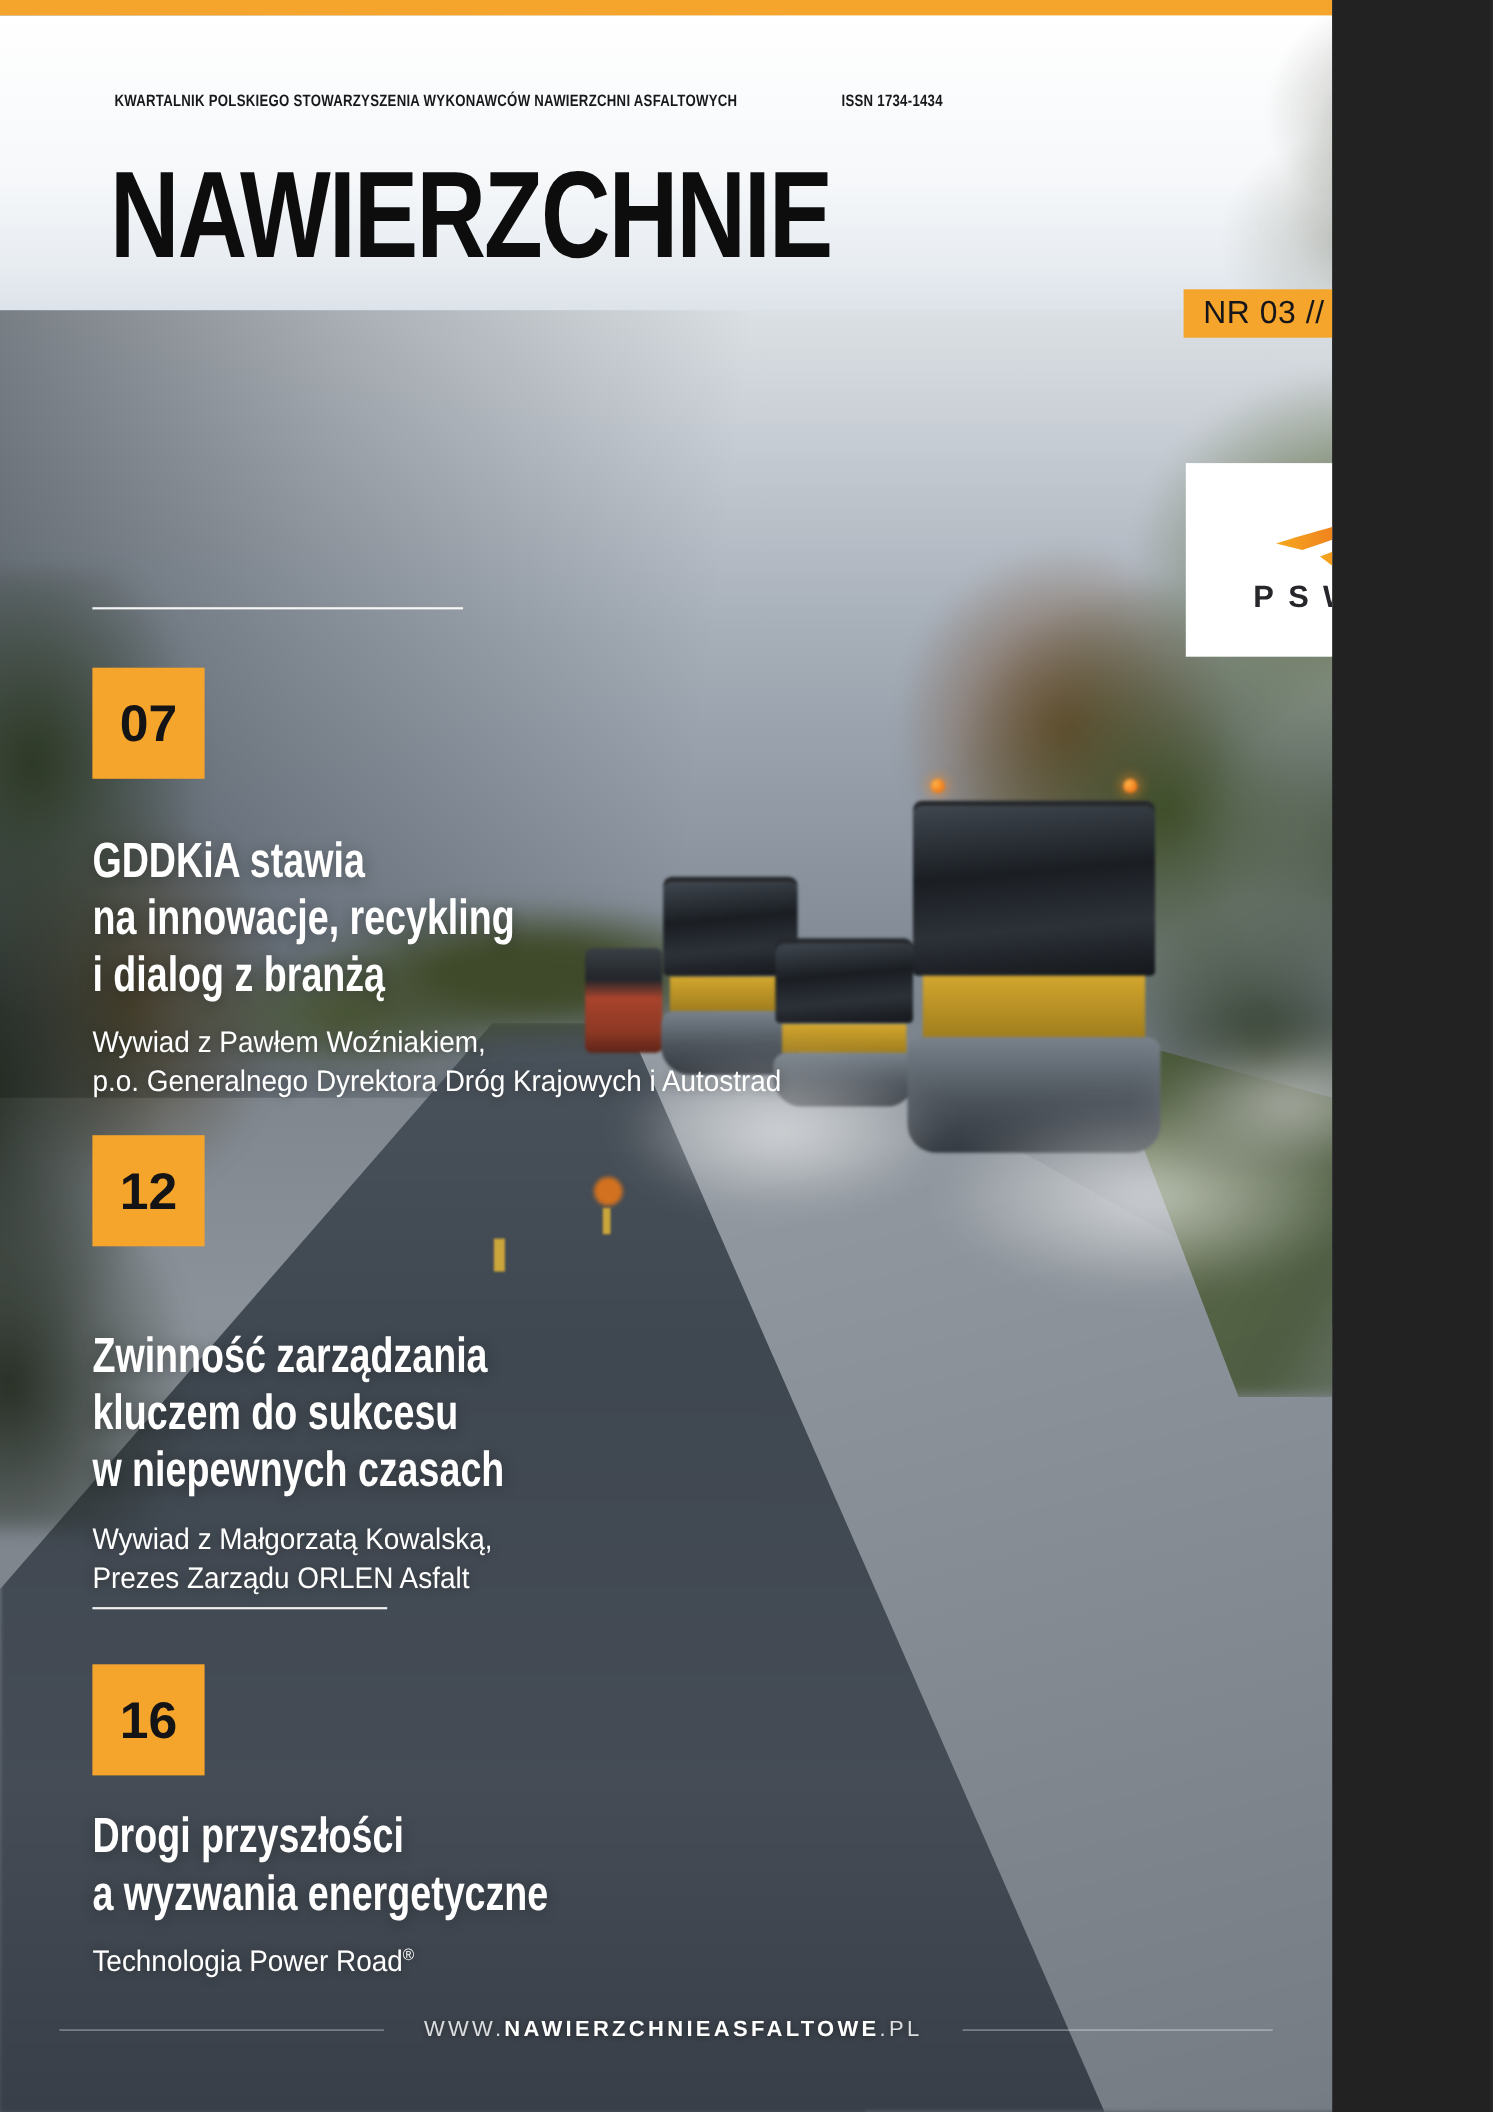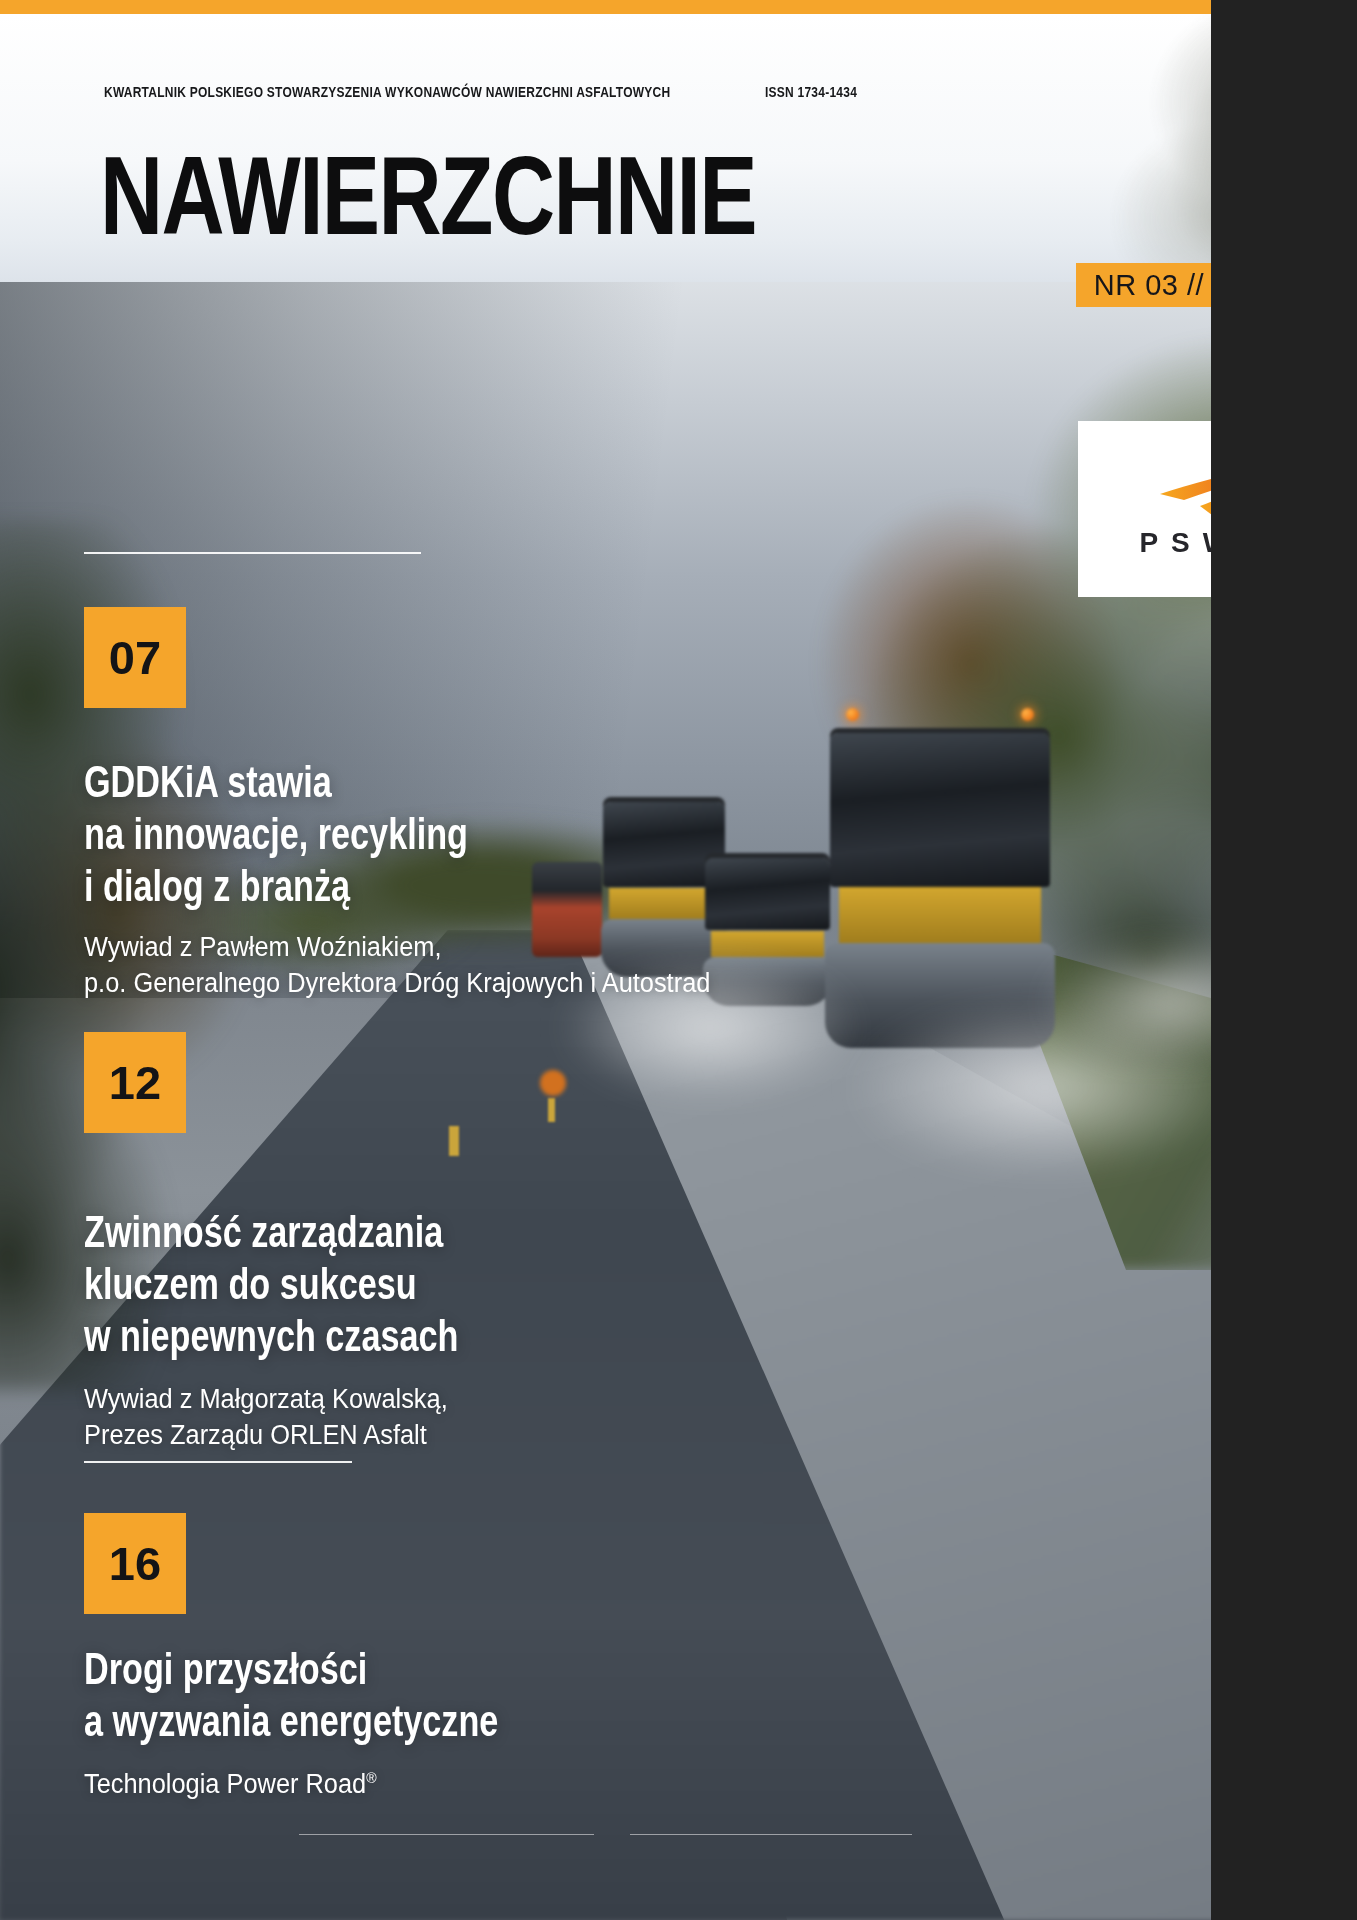--- a/index.html
+++ b/index.html
@@ -209,16 +209,17 @@
   <div class="art-title t3">
     <div>Drogi przyszłości</div>
     <div>a wyzwania energetyczne</div>
   </div>
   <div class="art-sub s3">
     <span>Technologia Power Road</span><sup>®</sup>
   </div>
 
   <div class="footer">
     <div class="f-line left"></div>
+    <div class="f-text"><span class="f-light">WWW.</span><span class="f-bold">NAWIERZCHNIEASFALTOWE</span><span class="f-light">.PL</span></div>
     <div class="f-line right"></div>
   </div>
 
 </div>
 
 </body></html>

